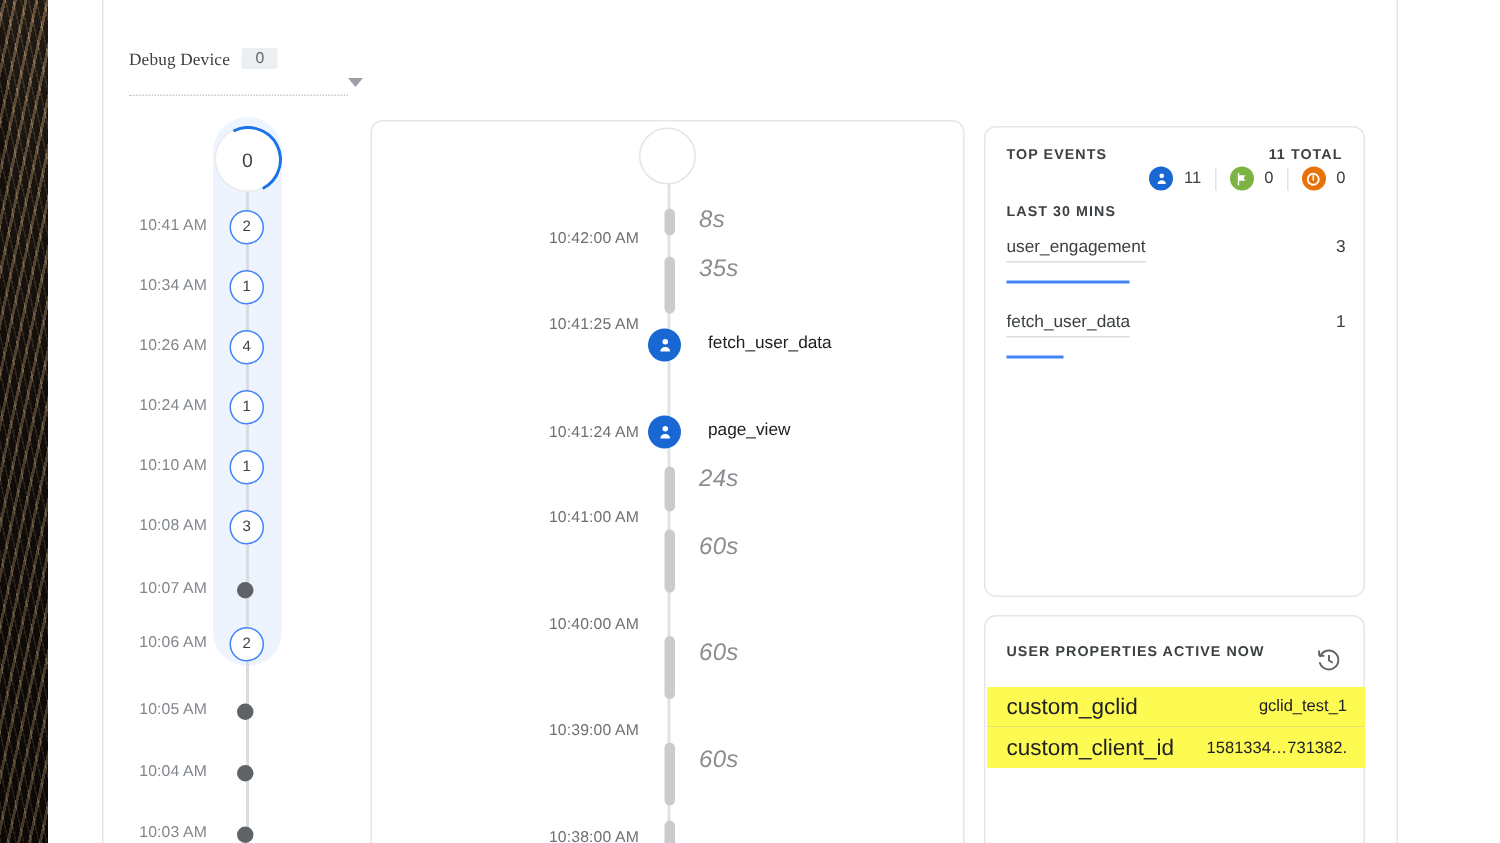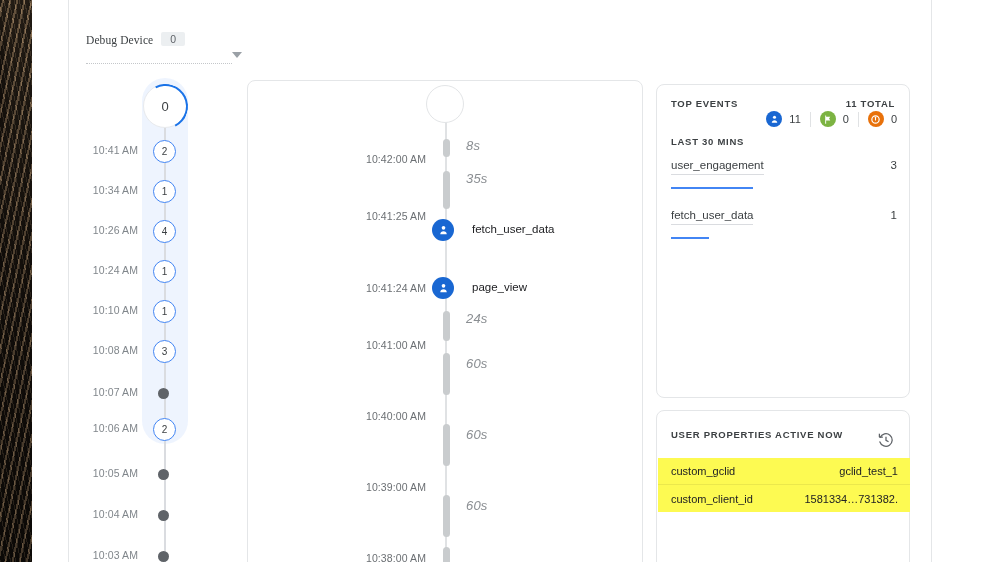--- a/index.html
+++ b/index.html
@@ -108,21 +108,21 @@
     border-radius: 50%; background: #ffffff; border: 1.5px solid #e3e5e7;
   }
   .ev-bar {
     position: absolute; left: 194.5px; width: 7px; border-radius: 4px; background: #c9ccce;
   }
   .ev-time {
     position: absolute; left: 0; width: 178px; text-align: right;
     font-size: 10.5px; color: #6b6f73; letter-spacing: .1px;
   }
   .ev-dur {
-    position: absolute; left: 218px; font-size: 13px; color: #8a8e92;
+    position: absolute; left: 218px; font-size: 16px; color: #8a8e92;
     font-style: italic; letter-spacing: .2px;
   }
   .ev-event { position: absolute; left: 184px; height: 22px; }
   .ev-ico {
     position: absolute; left: 0; top: 0; width: 22px; height: 22px;
     border-radius: 50%; background: #1967d2;
     display: flex; align-items: center; justify-content: center;
   }
   .ev-name {
     position: absolute; left: 40px; top: 4px; white-space: nowrap;
@@ -168,21 +168,21 @@
   .te-count { position: absolute; right: 0; top: 0; font-size: 11.5px; color: #3c4043; }
   .te-bar { position: absolute; left: 0; bottom: 0; height: 2px; background: #4285f4; }
 
   #props-table { position: absolute; left: 1px; top: 47px; width: 252px; }
   .prop-row {
     position: relative; height: 27px; background: #fdfa52;
     display: flex; align-items: center; padding: 0 12px 0 13px;
     border-bottom: 1px solid rgba(0,0,0,.07);
   }
   .prop-row:last-child { border-bottom: none; }
-  .prop-key { font-size: 11px; color: #202124; }
+  .prop-key { font-size: 15px; color: #202124; }
   .prop-val { margin-left: auto; font-size: 11px; color: #202124; }
   #hist-icon { position: absolute; right: 14px; top: 20px; width: 18px; height: 18px; }
 </style>
 </head>
 <body>
 
 <div id="root">
 
   <div id="photo-strip"></div>
 

